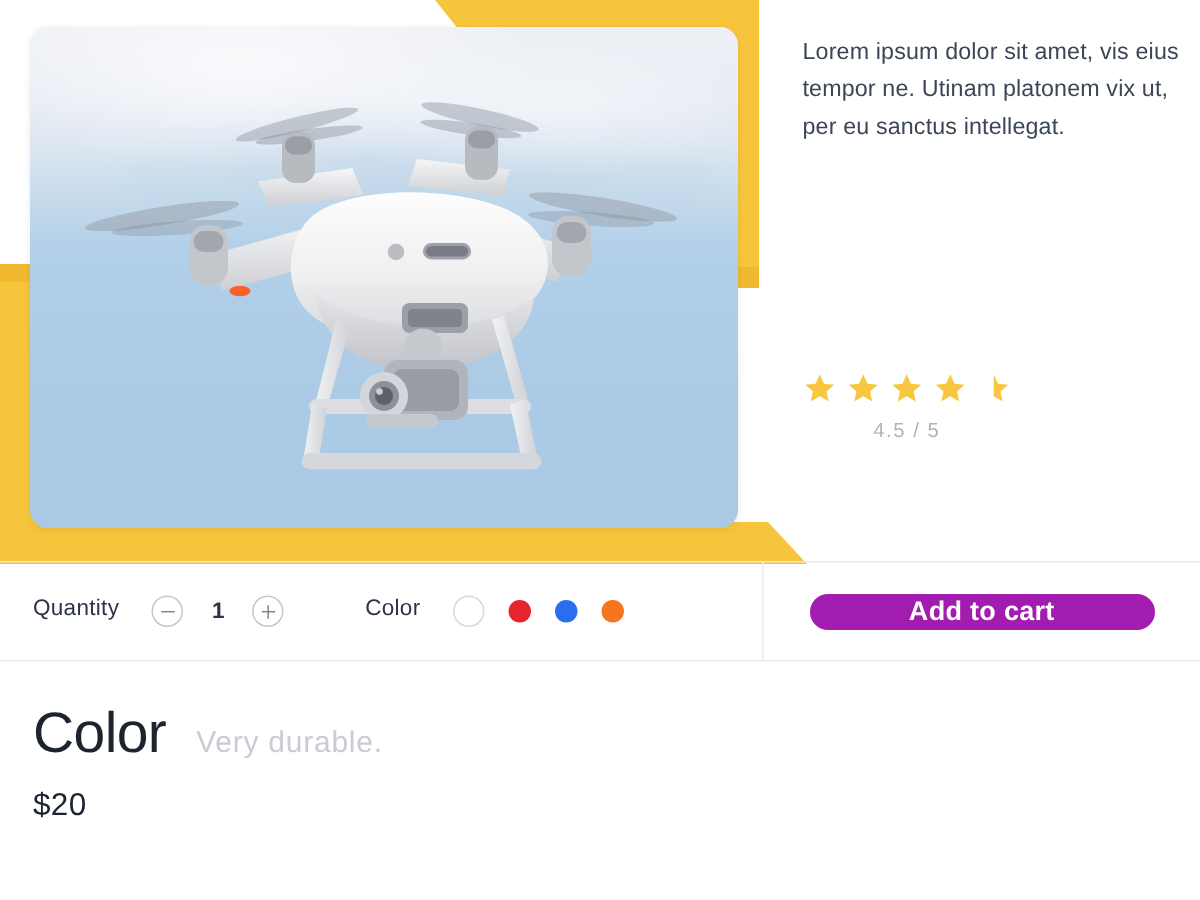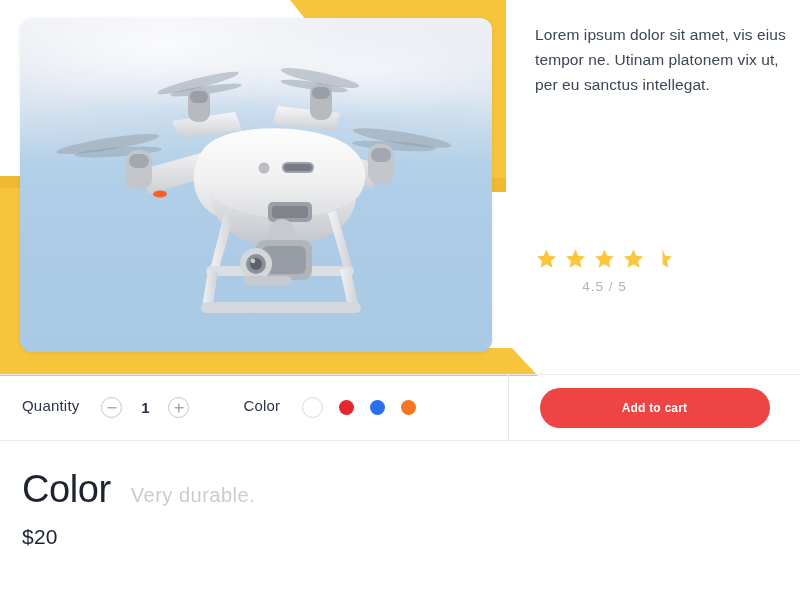--- a/index.html
+++ b/index.html
@@ -217,27 +217,27 @@
   .cart-area {
     position: absolute;
     left: 509px; top: 375px;
     width: 291px; height: 65px;
     display: flex;
     align-items: center;
     justify-content: center;
   }
   .cart-btn {
     width: 230px;
-    height: 40px;
+    height: 24px;
     border: none;
     border-radius: 20px;
-    background: #ef4444;
+    background: #a21caf;
     color: #ffffff;
     font-family: "Liberation Sans", sans-serif;
-    font-size: 12px;
+    font-size: 18px;
     font-weight: 700;
     letter-spacing: 0.2px;
     cursor: pointer;
   }
 
   
   .product-info {
     position: absolute;
     left: 22px; top: 470px;
   }

